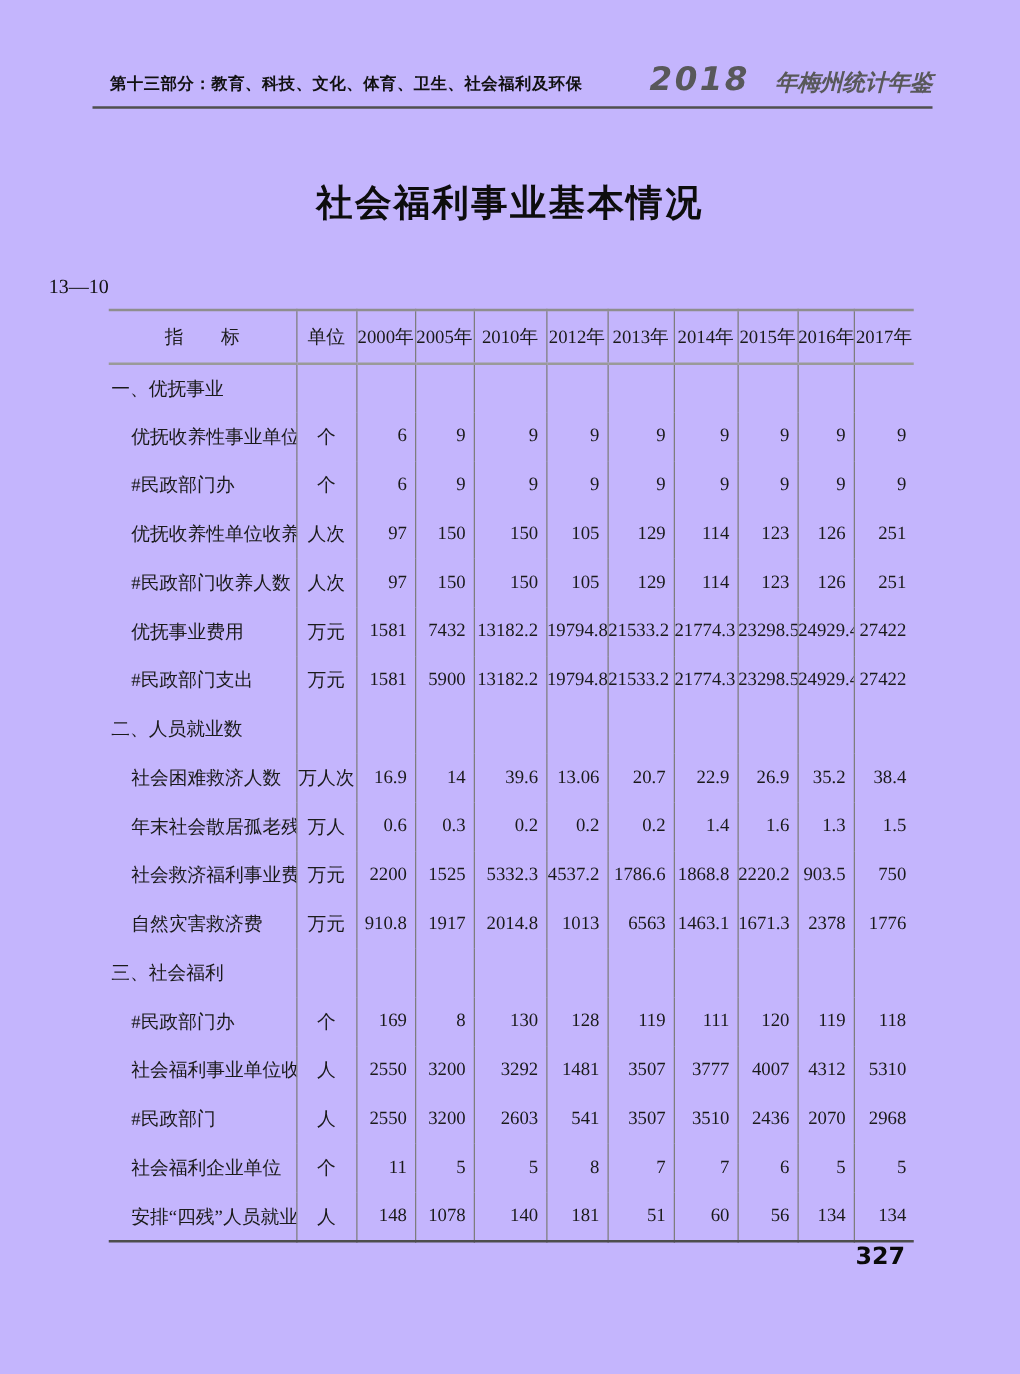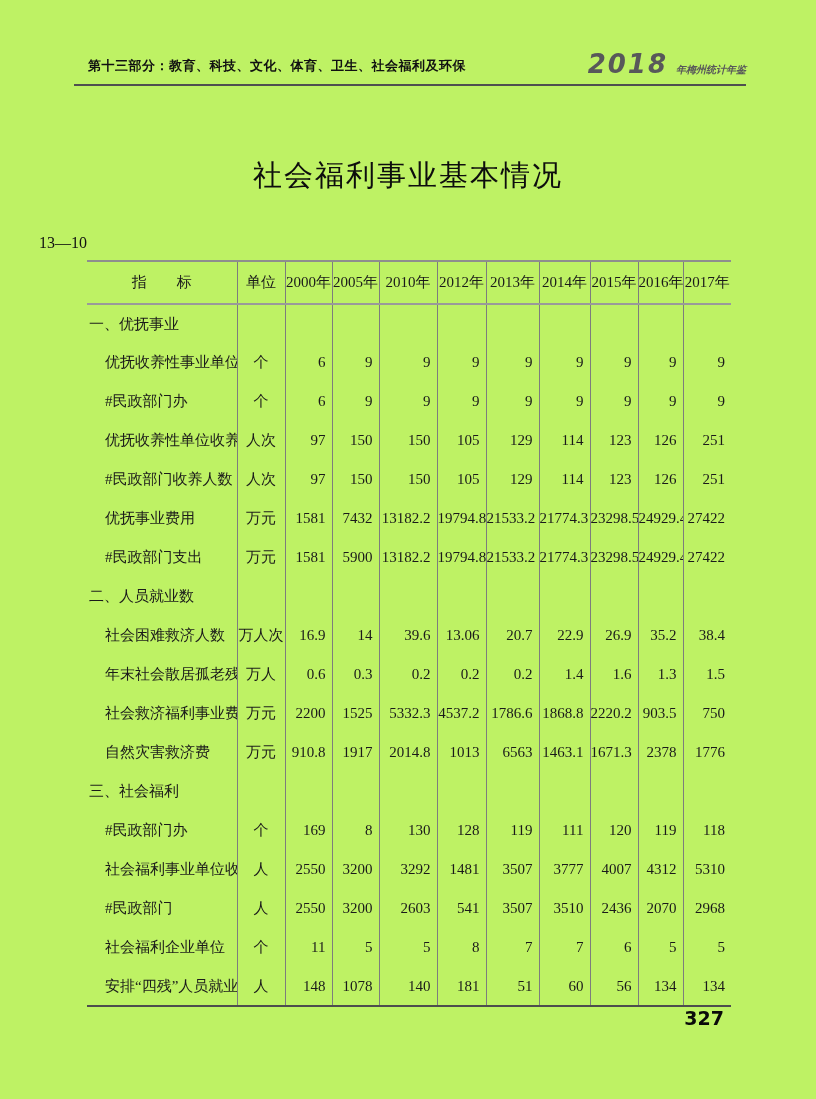--- a/index.html
+++ b/index.html
@@ -1,20 +1,20 @@
 <!DOCTYPE html>
 <html><head>
 <meta charset="utf-8">
 <style>
   * { margin:0; padding:0; box-sizing:border-box; }
   html,body { background:#e8e8e8; }
   .page {
     position:relative;
     width:816px; height:1099px;
-    background:#bef264;
+    background:#c4b5fd;
     margin:0 auto;
     overflow:hidden;
     font-family:"Liberation Serif","DejaVu Serif",serif;
     color:#1a1a1a;
   }
   
   .running-header {
     margin:52px 70px 0 74px;
     padding:0 0 7px 14px;
     border-bottom:2px solid #4f4f4f;
@@ -34,30 +34,30 @@
   .logo-year {
     font-family:"DejaVu Sans","Liberation Sans",sans-serif;
     font-weight:bold; font-style:italic;
     font-size:26px; line-height:24px;
     letter-spacing:2px;
     color:#58585a;
   }
   .logo-rest {
     font-family:"Liberation Sans","DejaVu Sans",sans-serif;
     font-weight:bold; font-style:italic;
-    font-size:10px;
+    font-size:18px;
     color:#58585a;
-    margin-left:8px;
+    margin-left:20px;
   }
   
   .title {
-    margin-top:70px;
+    margin-top:56px;
     text-align:center;
     font-size:29px;
-    font-weight:normal;
+    font-weight:bold;
     letter-spacing:2px;
     color:#0d0d0d;
   }
   
   .table-no {
     margin:38px 0 8px 39px;
     font-size:16px;
     color:#111;
   }
   

